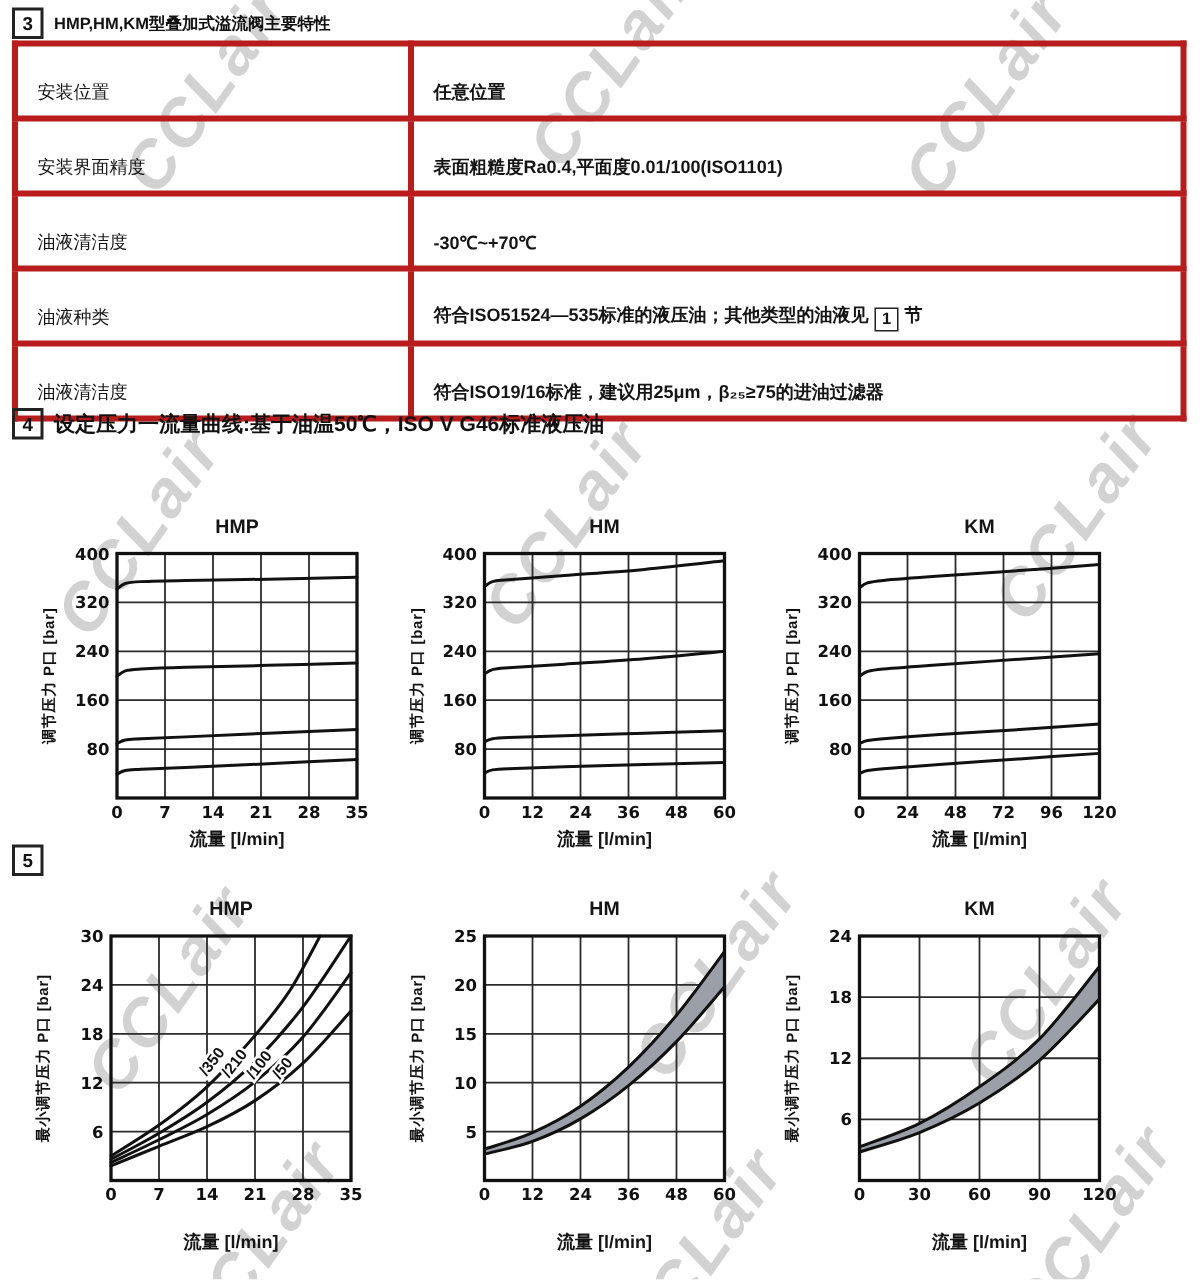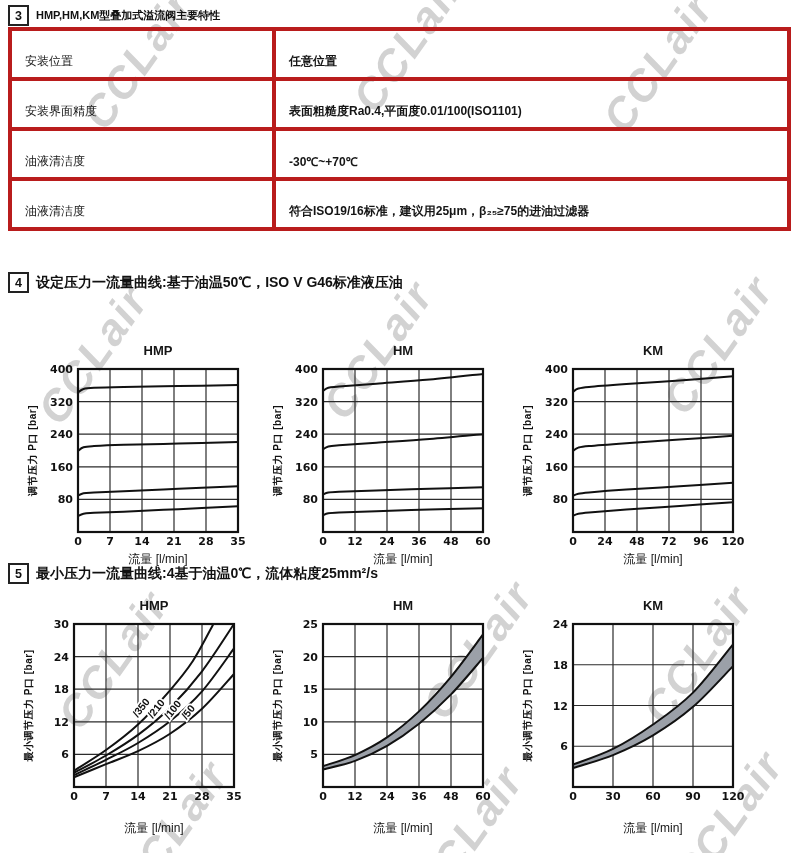--- a/index.html
+++ b/index.html
@@ -24,21 +24,21 @@
   .spec-table td.t-label{width:247px;font-weight:normal;}
   .spec-table td.t-value{font-weight:bold;margin-top:42px;}
   .minibox{display:inline-flex;justify-content:center;align-items:center;
            width:14px;height:14px;border:1.5px solid #222;font-size:11px;
            font-weight:bold;margin:0 4px;vertical-align:-2px;}
   
   .chart{position:absolute;width:240px;}
   .chart-title{margin-left:58px;width:160px;text-align:center;font-weight:bold;
                font-size:13px;height:16px;line-height:16px;}
   .chart-mount{width:240px;height:190px;}
-  .chart-xlabel{margin-left:58px;width:160px;text-align:center;font-weight:normal;
+  .chart-xlabel{margin-left:58px;width:160px;text-align:center;font-weight:bold;
                 font-size:12px;margin-top:2px;}
   .row2 .chart-xlabel{margin-top:16px;}
   
   .grid{stroke:#2b2b2b;stroke-width:1.2;}
   .frame{fill:none;stroke:#111;stroke-width:2.2;}
   .curve{fill:none;stroke:#111;stroke-width:2;stroke-linecap:round;}
   .band{fill:#9ba0a8;stroke:none;}
   .tick{font-size:11px;font-weight:bold;fill:#111;font-family:"DejaVu Sans",sans-serif;}
   .ylab{font-size:10px;font-weight:bold;fill:#111;letter-spacing:.5px;}
   .clabel{font-size:10.5px;font-weight:bold;fill:#111;stroke:#ffffff;stroke-width:3.5px;
@@ -77,20 +77,26 @@
         </tr>
         <tr>
           <td class="t-label">安装界面精度</td>
           <td class="t-value">表面粗糙度Ra0.4,平面度0.01/100(ISO1101)</td>
         </tr>
         <tr>
           <td class="t-label">油液清洁度</td>
           <td class="t-value">-30℃~+70℃</td>
         </tr>
         <tr>
+          <td class="t-label">油液种类</td>
+          <td class="t-value">
+            <span>符合ISO51524—535标准的液压油；其他类型的油液见</span><span class="minibox">1</span><span>节</span>
+          </td>
+        </tr>
+        <tr>
           <td class="t-label">油液清洁度</td>
           <td class="t-value">符合ISO19/16标准，建议用25μm，β₂₅≥75的进油过滤器</td>
         </tr>
       </tbody>
     </table>
 
     <div class="sec-head" style="top:272px">
       <span class="numbox">4</span>
       <span>设定压力一流量曲线:基于油温50℃，ISO V G46标准液压油</span>
     </div>
@@ -193,21 +199,20 @@
             <path d="M58,136.73C58.89,136.39,60.67,135.24,63.33,134.7C66,134.15,66,134.15,74,133.47C82,132.79,96.22,131.64,111.33,130.62C126.44,129.6,146.89,128.51,164.67,127.36C182.44,126.21,209.11,124.3,218,123.69" class="curve"></path>
             <path d="M58,156.7C58.89,156.36,60.67,155.21,63.33,154.66C66,154.12,66,154.12,74,153.44C82,152.76,96.22,151.67,111.33,150.59C126.44,149.5,146.89,148.14,164.67,146.92C182.44,145.7,209.11,143.86,218,143.25" class="curve"></path>
             <rect x="58" y="10" width="160" height="163" class="frame"></rect>
             <text transform="translate(16,91.5) rotate(-90)" class="ylab" text-anchor="middle">调节压力  P口  [bar]</text>
           </svg></div>
       <div class="chart-xlabel">流量 [l/min]</div>
     </div>
 
     <div class="sec-head" style="top:563px">
       <span class="numbox">5</span>
-      <span>最小压力一流量曲线:4基于油温0℃，流体粘度25mm²/s</span>
     </div>
 
     <div class="chart row2" style="left:16px;top:598px">
       <div class="chart-title">HMP</div>
       <div class="chart-mount"><svg width="240" height="190" viewBox="0 0 240 190">
             <line x1="58" y1="10" x2="58" y2="173" class="grid"></line>
             <text x="58" y="186" class="tick" text-anchor="middle">0</text>
             <line x1="90" y1="10" x2="90" y2="173" class="grid"></line>
             <text x="90" y="186" class="tick" text-anchor="middle">7</text>
             <line x1="122" y1="10" x2="122" y2="173" class="grid"></line>

